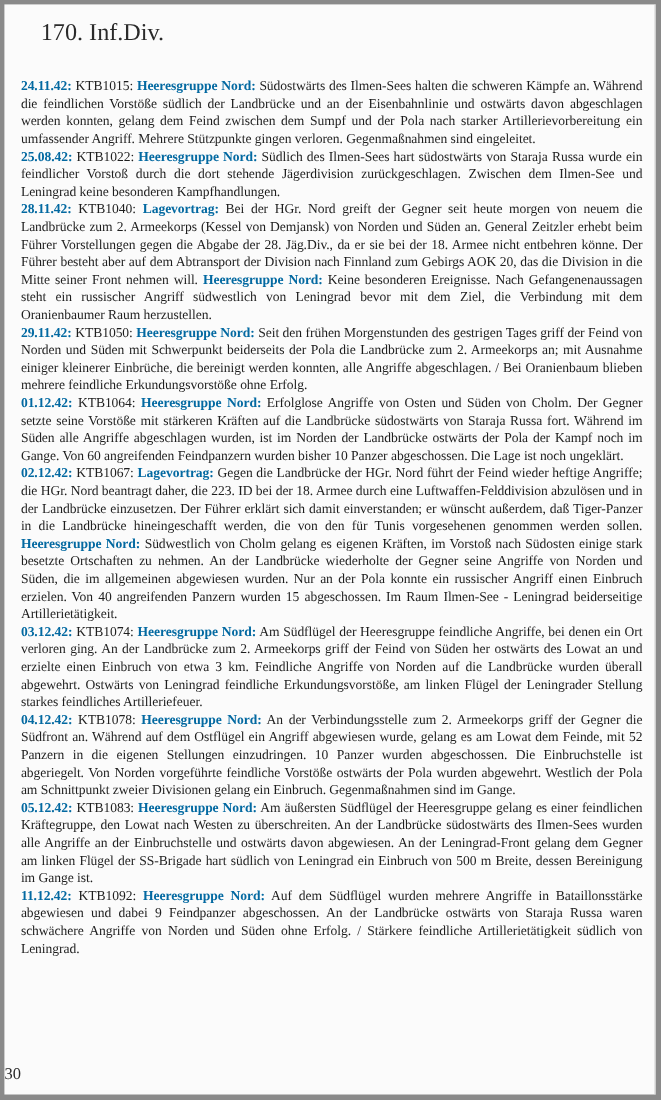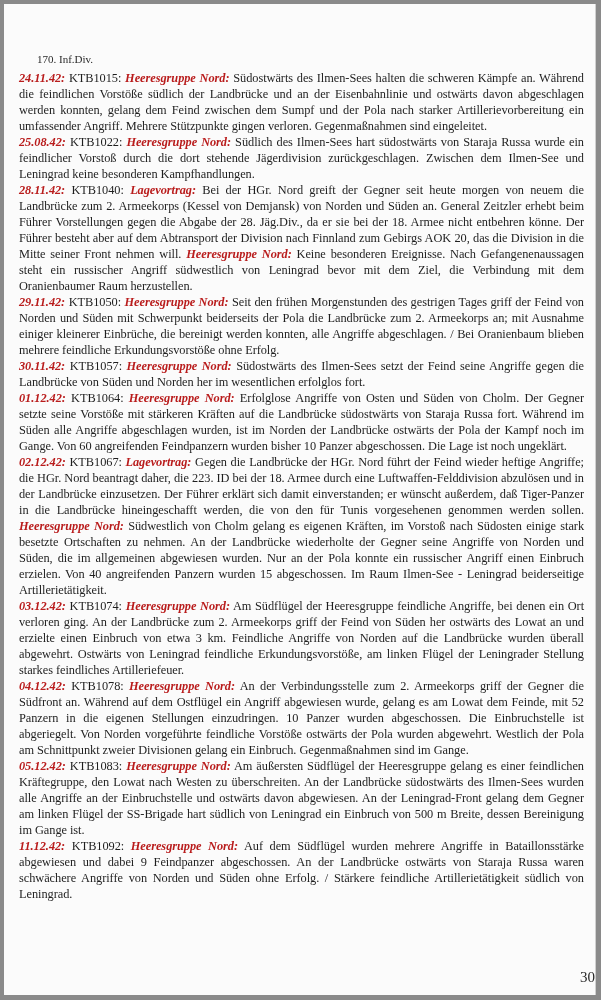--- a/index.html
+++ b/index.html
@@ -14,56 +14,54 @@
     position: absolute;
     left: 4px; top: 4px;
     width: 592px; height: 991px;
     background: #fbfbfb;
     border-right: 1px solid #d0d0d0;
     box-sizing: border-box;
   }
   .header {
     position: absolute;
     left: 33px; top: 12px;
-    font-size: 11px;
+    font-size: 22px;
     color: #2a2a2a;
-    margin-top: 37px;
   }
   .body-text {
     position: absolute;
     left: 15px; top: 66px;
     width: 565px;
     font-size: 12.35px;
     line-height: 16px;
     text-align: justify;
     letter-spacing: -0.05px;
   }
   .entry { margin: 0; }
-  .entry b { font-weight: bold; color: #b91c1c; font-style: italic; }
+  .entry b { font-weight: bold; color: #0369a1; }
   .footer {
     position: absolute;
     left: 0; right: 0;
     top: 965px;
-    text-align: right;
+    text-align: left;
     font-size: 15px;
     color: #2a2a2a;
   }
 </style>
 </head>
 <body>
 
 <div class="page">
   <div class="header">170. Inf.Div.</div>
 
   <div class="body-text" id="entries">
       <p class="entry"><b>24.11.42:</b> <span>KTB1015:</span> <b>Heeresgruppe Nord:</b> <span>Südostwärts des Ilmen-Sees halten die schweren Kämpfe an. Während die feindlichen Vorstöße südlich der Landbrücke und an der Eisenbahnlinie und ostwärts davon abgeschlagen werden konnten, gelang dem Feind zwischen dem Sumpf und der Pola nach starker Artillerievorbereitung ein umfassender Angriff. Mehrere Stützpunkte gingen verloren. Gegenmaßnahmen sind eingeleitet.</span></p>
       <p class="entry"><b>25.08.42:</b> <span>KTB1022:</span> <b>Heeresgruppe Nord:</b> <span>Südlich des Ilmen-Sees hart südostwärts von Staraja Russa wurde ein feindlicher Vorstoß durch die dort stehende Jägerdivision zurückgeschlagen. Zwischen dem Ilmen-See und Leningrad keine besonderen Kampfhandlungen.</span></p>
       <p class="entry"><b>28.11.42:</b> <span>KTB1040:</span> <b>Lagevortrag:</b> <span>Bei der HGr. Nord greift der Gegner seit heute morgen von neuem die Landbrücke zum 2. Armeekorps (Kessel von Demjansk) von Norden und Süden an. General Zeitzler erhebt beim Führer Vorstellungen gegen die Abgabe der 28. Jäg.Div., da er sie bei der 18. Armee nicht entbehren könne. Der Führer besteht aber auf dem Abtransport der Division nach Finnland  zum Gebirgs AOK 20, das die Division in die Mitte seiner Front nehmen will.</span> <b>Heeresgruppe Nord:</b> <span>Keine besonderen Ereignisse. Nach Gefangenenaussagen steht ein russischer Angriff südwestlich von Leningrad bevor mit dem Ziel, die Verbindung mit dem Oranienbaumer Raum herzustellen.</span></p>
       <p class="entry"><b>29.11.42:</b> <span>KTB1050:</span> <b>Heeresgruppe Nord:</b> <span>Seit den frühen Morgenstunden des gestrigen Tages griff der Feind von Norden und Süden mit Schwerpunkt beiderseits der Pola die Landbrücke zum 2. Armeekorps an; mit Ausnahme einiger kleinerer Einbrüche, die bereinigt werden konnten, alle Angriffe abgeschlagen. / Bei Oranienbaum blieben mehrere feindliche Erkundungsvorstöße ohne Erfolg.</span></p>
-      <p class="entry"><b>30.11.42:</b> <span>KTB1057:</span> <b>Heeresgruppe Nord:</b> <span>Südostwärts des Ilmen-Sees setzt der Feind seine Angriffe gegen die Landbrücke von Süden und Norden her im wesentlichen erfolglos fort.</span></p>
       <p class="entry"><b>01.12.42:</b> <span>KTB1064:</span> <b>Heeresgruppe Nord:</b> <span>Erfolglose Angriffe von Osten und Süden von Cholm. Der Gegner setzte seine Vorstöße mit stärkeren Kräften auf die Landbrücke südostwärts von Staraja Russa fort. Während im Süden alle Angriffe abgeschlagen wurden, ist im Norden der Landbrücke ostwärts der Pola der Kampf noch im Gange. Von 60 angreifenden Feindpanzern wurden bisher 10 Panzer abgeschossen. Die Lage ist noch ungeklärt.</span></p>
       <p class="entry"><b>02.12.42:</b> <span>KTB1067:</span> <b>Lagevortrag:</b> <span>Gegen die Landbrücke der HGr. Nord führt der Feind wieder heftige Angriffe; die HGr. Nord beantragt daher, die 223. ID bei der 18. Armee durch eine Luftwaffen-Felddivision abzulösen und in der Landbrücke einzusetzen. Der Führer erklärt sich damit einverstanden; er wünscht außerdem, daß Tiger-Panzer in die Landbrücke hineingeschafft werden, die von den für Tunis vorgesehenen genommen werden sollen.</span> <b>Heeresgruppe Nord:</b> <span>Südwestlich von Cholm gelang es eigenen Kräften, im Vorstoß nach Südosten einige stark besetzte Ortschaften zu nehmen. An der Landbrücke wiederholte der Gegner seine Angriffe von Norden und Süden, die im allgemeinen abgewiesen wurden. Nur an der Pola konnte ein russischer Angriff einen Einbruch erzielen. Von 40 angreifenden Panzern wurden 15 abgeschossen. Im Raum Ilmen-See - Leningrad beiderseitige Artillerietätigkeit.</span></p>
       <p class="entry"><b>03.12.42:</b> <span>KTB1074:</span> <b>Heeresgruppe Nord:</b> <span>Am Südflügel der Heeresgruppe feindliche Angriffe, bei denen ein Ort verloren ging. An der Landbrücke zum 2. Armeekorps griff der Feind von Süden her ostwärts des Lowat an und erzielte einen Einbruch von etwa 3 km. Feindliche Angriffe von Norden auf die Landbrücke wurden überall abgewehrt. Ostwärts von Leningrad feindliche Erkundungsvorstöße, am linken Flügel der Leningrader Stellung starkes feindliches Artilleriefeuer.</span></p>
       <p class="entry"><b>04.12.42:</b> <span>KTB1078:</span> <b>Heeresgruppe Nord:</b> <span>An der Verbindungsstelle zum 2. Armeekorps griff der Gegner die Südfront an. Während auf dem Ostflügel ein Angriff abgewiesen wurde, gelang es am Lowat dem Feinde, mit 52 Panzern in die eigenen Stellungen einzudringen. 10 Panzer wurden abgeschossen. Die Einbruchstelle ist abgeriegelt. Von Norden vorgeführte feindliche Vorstöße ostwärts der Pola wurden abgewehrt. Westlich der Pola am Schnittpunkt zweier Divisionen gelang ein Einbruch. Gegenmaßnahmen sind im Gange.</span></p>
       <p class="entry"><b>05.12.42:</b> <span>KTB1083:</span> <b>Heeresgruppe Nord:</b> <span>Am äußersten Südflügel der Heeresgruppe gelang es einer feindlichen Kräftegruppe, den Lowat nach Westen zu überschreiten. An der Landbrücke südostwärts des Ilmen-Sees wurden alle Angriffe an der Einbruchstelle und ostwärts davon abgewiesen. An der Leningrad-Front gelang dem Gegner am linken Flügel der SS-Brigade hart südlich von Leningrad ein Einbruch von 500 m Breite, dessen Bereinigung im Gange ist.</span></p>
       <p class="entry"><b>11.12.42:</b> <span>KTB1092:</span> <b>Heeresgruppe Nord:</b> <span>Auf dem Südflügel wurden mehrere Angriffe in Bataillonsstärke abgewiesen und dabei 9 Feindpanzer abgeschossen. An der Landbrücke ostwärts von Staraja Russa waren schwächere Angriffe von Norden und  Süden ohne Erfolg. / Stärkere feindliche Artillerietätigkeit südlich von Leningrad.</span></p>
     </div>
 
   <div class="footer">30</div>
 </div>

